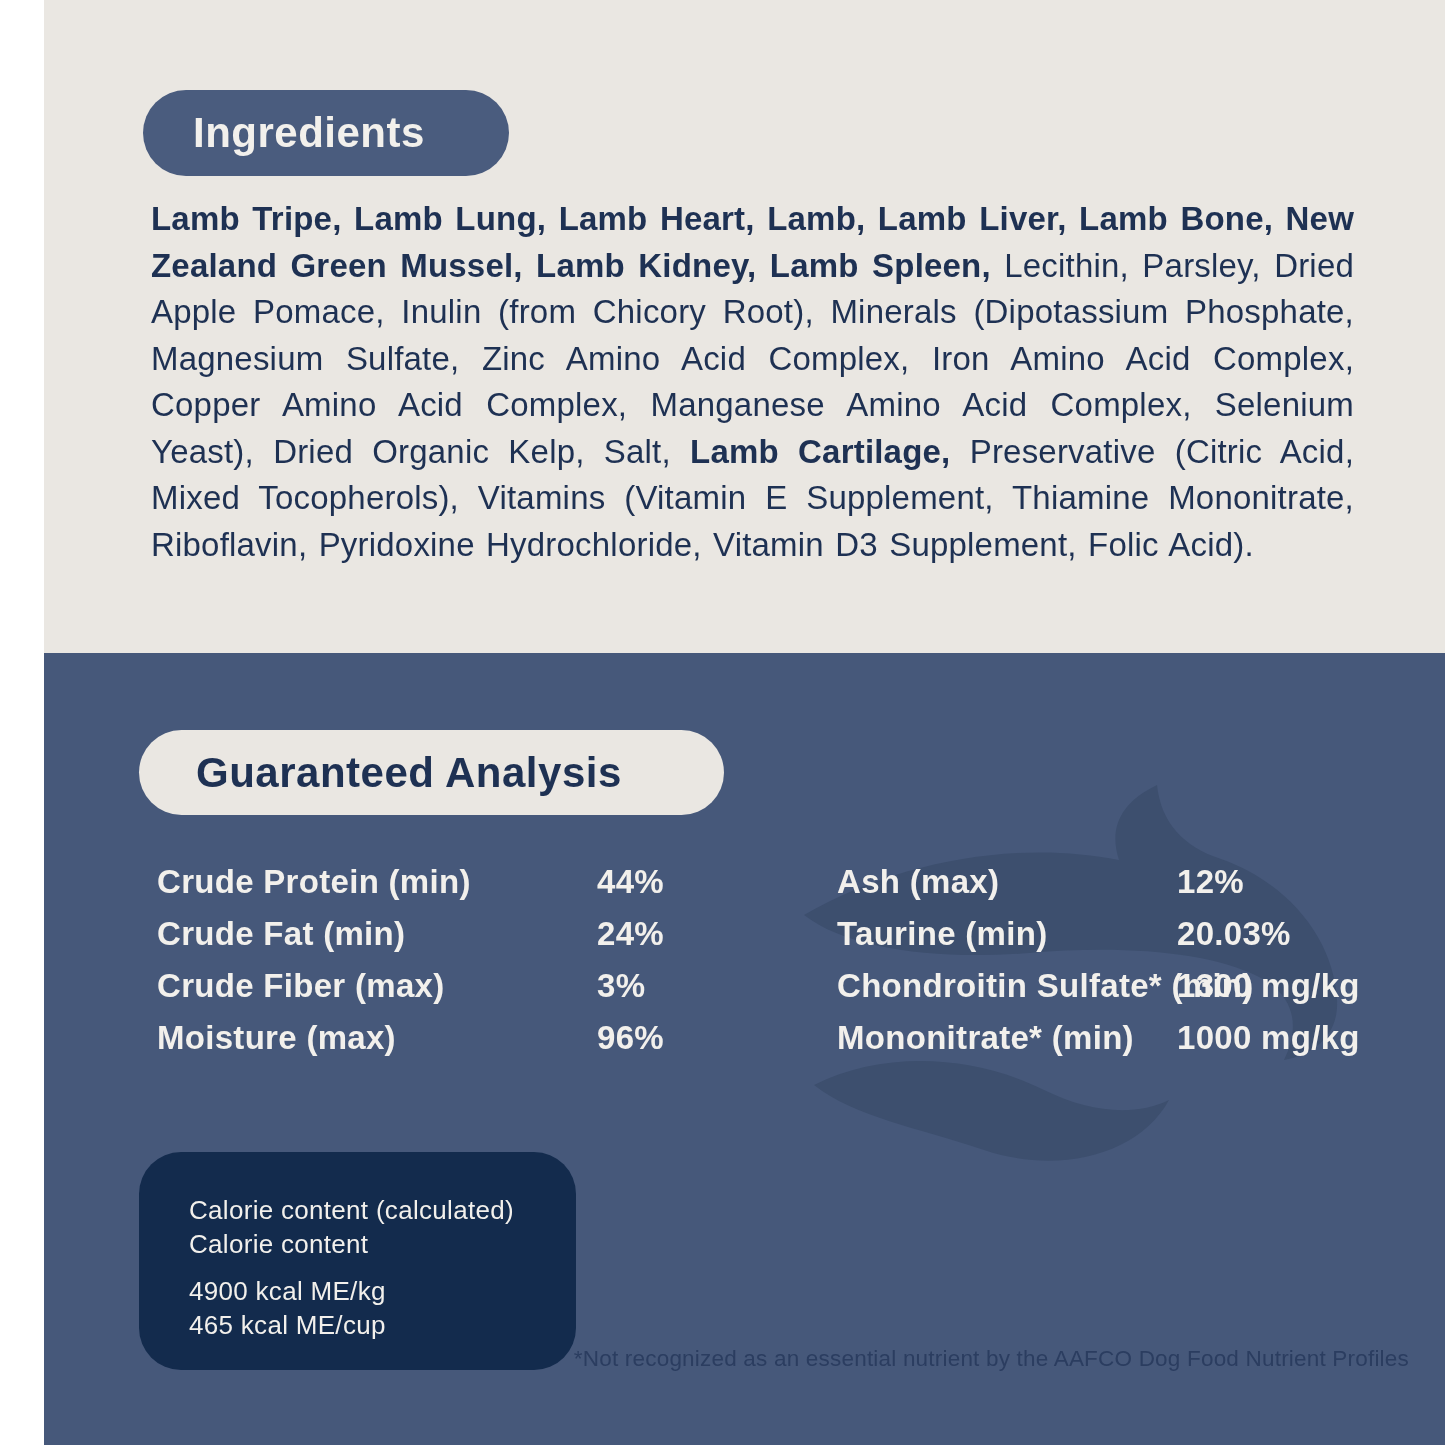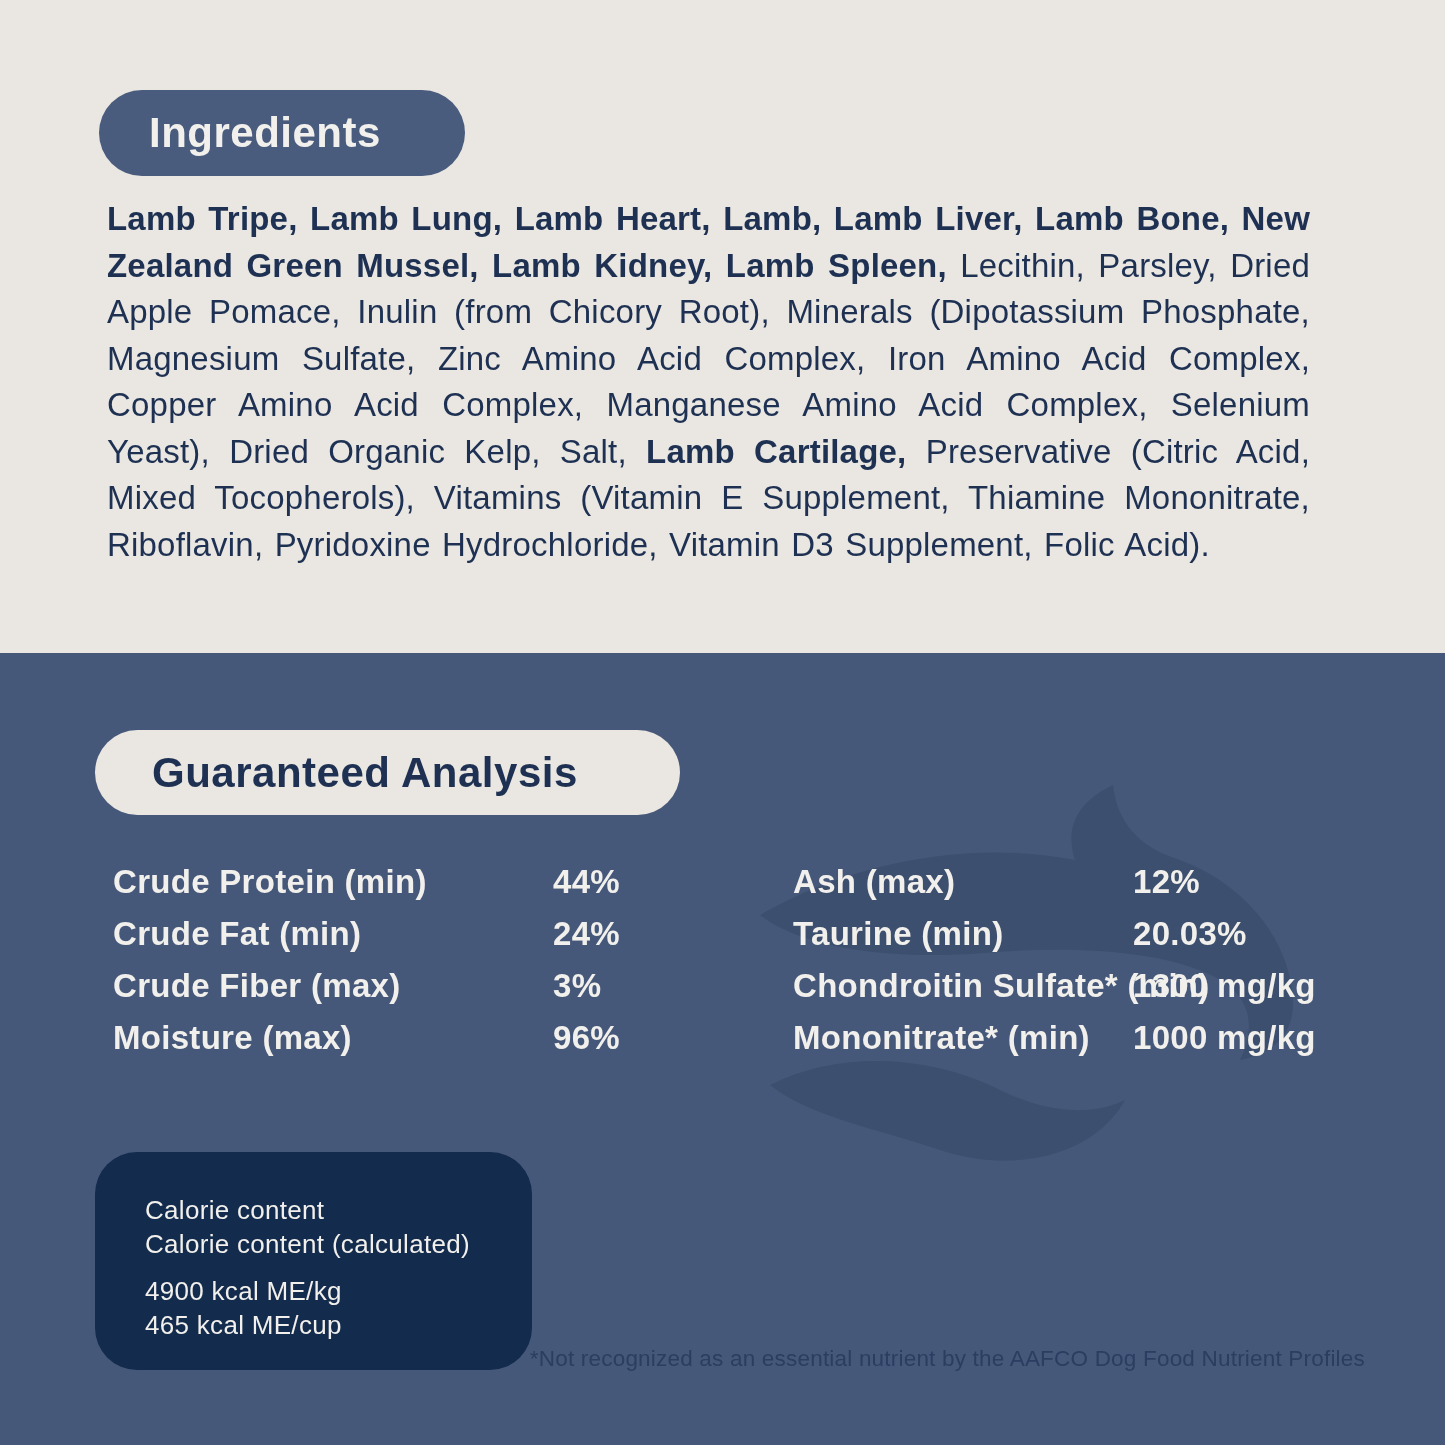--- a/index.html
+++ b/index.html
@@ -5,20 +5,21 @@
   html, body { margin: 0; padding: 0; }
   body {
     width: 1445px; height: 1445px;
     font-family: "Liberation Sans", sans-serif;
     overflow: hidden;
   }
   .page {
     position: relative;
     width: 1362px; height: 1445px;
     background: var(--bg_bottom);
+    margin-left: 44px;
   }
   
   .ingredients-section {
     position: absolute; left: 0; top: 0;
     width: 1445px; height: 653px;
     background: var(--bg_top);
   }
   .pill {
     position: absolute;
     display: flex; align-items: center;
@@ -174,22 +175,22 @@
         <span class="value">1300 mg/kg</span>
       </div>
       <div class="row">
         <span class="label">Mononitrate* (min)</span>
         <span class="value">1000 mg/kg</span>
       </div>
     </div>
 
     <div class="calorie-box">
       <div class="headings">
+        <div class="line">Calorie content (calculated)</div>
         <div class="line">Calorie content</div>
-        <div class="line">Calorie content (calculated)</div>
       </div>
       <div class="values">
         <div class="line">4900 kcal ME/kg</div>
         <div class="line">465 kcal ME/cup</div>
       </div>
     </div>
 
     <div class="footnote">*Not recognized as an essential nutrient by the AAFCO Dog Food Nutrient Profiles</div>
   </section>
 </div>

